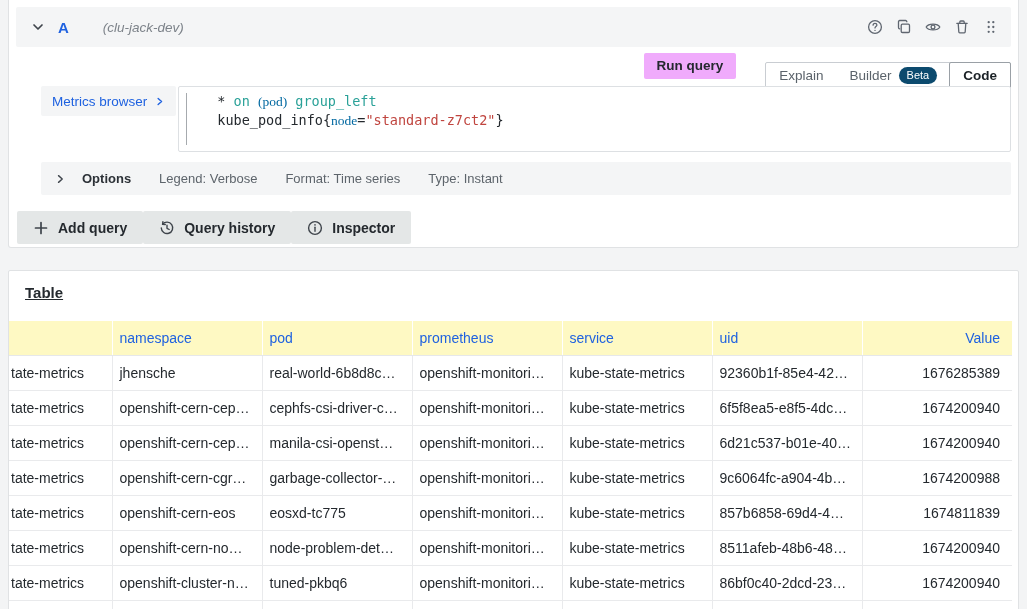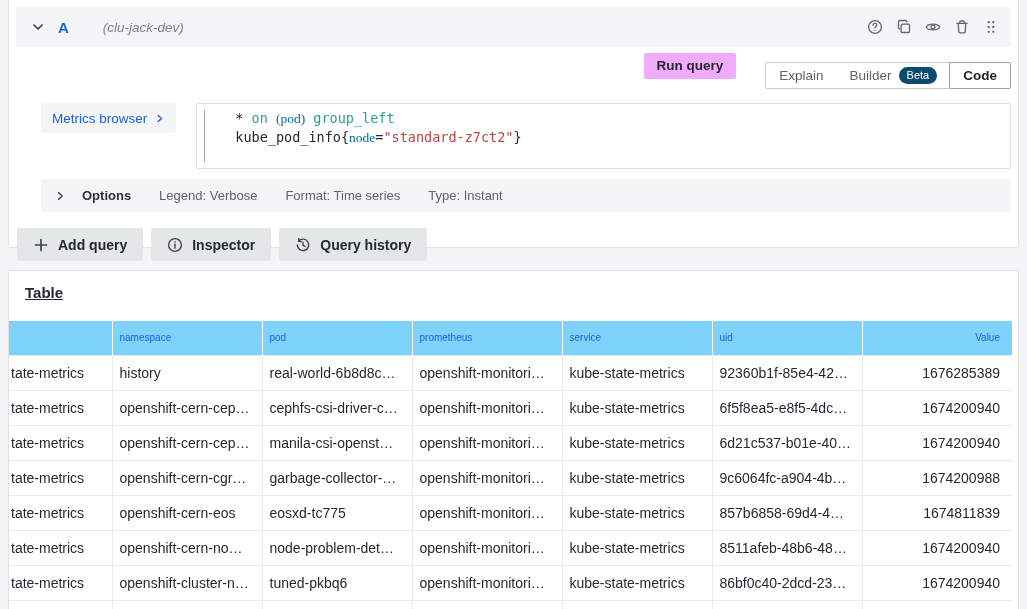--- a/index.html
+++ b/index.html
@@ -41,21 +41,21 @@
   .mode-tab { display:flex; align-items:center; padding:0 13px; color:#5b636b; font-size:13.5px; cursor:pointer; white-space:nowrap; }
   .mode-tab.selected {
     border:1px solid #9aa0a6; border-radius:2px; margin:-1px; background:#fff;
     color:#1b2126; font-weight:bold;
   }
   .beta-badge {
     background:#0c4a6e; color:#fff; border-radius:9px; font-size:11px;
     padding:2px 8px; margin-left:7px; line-height:1.1;
   }
 
-  .editor-row { margin:24px 0 0 25px; display:flex; gap:20px; align-items:flex-start; }
+  .editor-row { margin:7px 0 0 25px; display:flex; gap:2px; align-items:flex-start; }
   .metrics-browser-btn {
     height:30px; background:#f4f5f6; border:none; border-radius:2px;
     color:#1f62e0; font-size:13.5px; display:flex; align-items:center; gap:7px;
     padding:0 11px; font-family:inherit; cursor:pointer; white-space:nowrap;
   }
   .code-editor {
     flex:1; height:66px; border:1px solid #dde0e3; border-radius:2px; background:#fff;
     padding:5px 8px 5px 38px; position:relative; cursor:text;
     font-family:"DejaVu Sans Mono", monospace; font-size:13.5px; line-height:19px;
   }
@@ -65,37 +65,37 @@
   .tok-label   { color:#0369a1;font-family:Liberation Serif, serif; }
   .tok-string  { color:#c0453f; }
 
   .options-bar {
     margin:10px 0 0 25px; height:33px; background:#f4f5f6; border-radius:2px;
     display:flex; align-items:center; padding:0 13px; font-size:13px; cursor:pointer;
   }
   .options-label { font-weight:bold; color:#2c3137; margin-left:16px; }
   .option-item { color:#5d646b; margin-left:28px; }
 
-  .actions-row { margin:16px 0 0 1px; display:flex; gap:8px; }
+  .actions-row { margin:16px 0 0 1px; display:flex; }
   .action-btn {
     background:#e4e7e7; border:none; border-radius:2px; height:33px; padding:0 16px;
     display:flex; align-items:center; gap:9px; color:#24292e; font-weight:bold;
     font-size:14px; font-family:inherit; cursor:pointer;
   }
   .action-btn .icon-btn { color:#3e444b; }
 
   
   .table-card {
     position:absolute; top:270px; left:8px; width:1011px; height:400px;
     background:#fff; border:1px solid #e0e2e4; border-radius:2px;
   }
   .panel-title { padding:13px 0 0 16px; font-size:15px; font-weight:bold; color:#24292e; cursor:pointer;text-decoration:underline; }
   table.data-table { border-collapse:collapse; table-layout:fixed; width:1003px; margin-top:20px; }
   .data-table th {
-    height:34px; background:#7dd3fc; color:#1f62e0; font-weight:normal; font-size:10px;
+    height:34px; background:#fef9c3; color:#1f62e0; font-weight:normal; font-size:14px;
     text-align:left; padding:0 7px; border-right:1px solid #fff;
     border-bottom:1px solid #e6e8ea; cursor:pointer; overflow:hidden; white-space:nowrap;
   }
   .data-table td {
     height:35px; padding:0 7px; font-size:14px; color:#24292e;
     border-bottom:1px solid #e9eaec; border-right:1px solid #e9eaec;
     overflow:hidden; white-space:nowrap;
   }
   .data-table th:last-child, .data-table td:last-child { border-right:none; }
   .data-table .val { text-align:right; padding-right:12px; }
@@ -200,37 +200,37 @@
     <button class="action-btn">
       <span class="icon-btn">
         <svg width="16" height="16" viewBox="0 0 16 16" fill="none" stroke="currentColor" stroke-width="1.7" stroke-linecap="round">
             <path d="M8 2.5v11M2.5 8h11"></path>
           </svg>
       </span>
       <span>Add query</span>
     </button>
     <button class="action-btn">
       <span class="icon-btn">
+        <svg width="16" height="16" viewBox="0 0 16 16" fill="none" stroke="currentColor" stroke-width="1.4" stroke-linecap="round" stroke-linejoin="round">
+            <path d="M3.6 4.2A5.7 5.7 0 1 1 2.3 8"></path>
+            <polyline points="3.9,1.6 3.6,4.3 6.3,4.5"></polyline>
+            <polyline points="8,5.2 8,8.3 10.2,9.5"></polyline>
+          </svg>
+      </span>
+      <span>Query history</span>
+    </button>
+    <button class="action-btn">
+      <span class="icon-btn">
         <svg width="16" height="16" viewBox="0 0 16 16" fill="none" stroke="currentColor" stroke-width="1.4" stroke-linecap="round">
             <circle cx="8" cy="8" r="6.4"></circle>
             <path d="M8 7.3v4"></path>
             <circle cx="8" cy="4.9" r="0.8" fill="currentColor" stroke="none"></circle>
           </svg>
       </span>
       <span>Inspector</span>
-    </button>
-    <button class="action-btn">
-      <span class="icon-btn">
-        <svg width="16" height="16" viewBox="0 0 16 16" fill="none" stroke="currentColor" stroke-width="1.4" stroke-linecap="round" stroke-linejoin="round">
-            <path d="M3.6 4.2A5.7 5.7 0 1 1 2.3 8"></path>
-            <polyline points="3.9,1.6 3.6,4.3 6.3,4.5"></polyline>
-            <polyline points="8,5.2 8,8.3 10.2,9.5"></polyline>
-          </svg>
-      </span>
-      <span>Query history</span>
     </button>
   </div>
 </div>
 
 <div class="table-card">
   <div class="panel-title">Table</div>
   <table class="data-table">
     <colgroup>
       <col style="width:103px">
         <col style="width:150px">
@@ -247,21 +247,21 @@
           <th>pod</th>
           <th>prometheus</th>
           <th>service</th>
           <th>uid</th>
           <th class="val">Value</th>
         </tr>
       </thead>
     <tbody>
         <tr>
           <td class=" col0">tate-metrics</td>
-          <td class="">history</td>
+          <td class="">jhensche</td>
           <td class="">real-world-6b8d8c…</td>
           <td class="">openshift-monitori…</td>
           <td class="">kube-state-metrics</td>
           <td class="">92360b1f-85e4-42…</td>
           <td class="val">1676285389</td>
         </tr>
         <tr>
           <td class=" col0">tate-metrics</td>
           <td class="">openshift-cern-cep…</td>
           <td class="">cephfs-csi-driver-c…</td>

